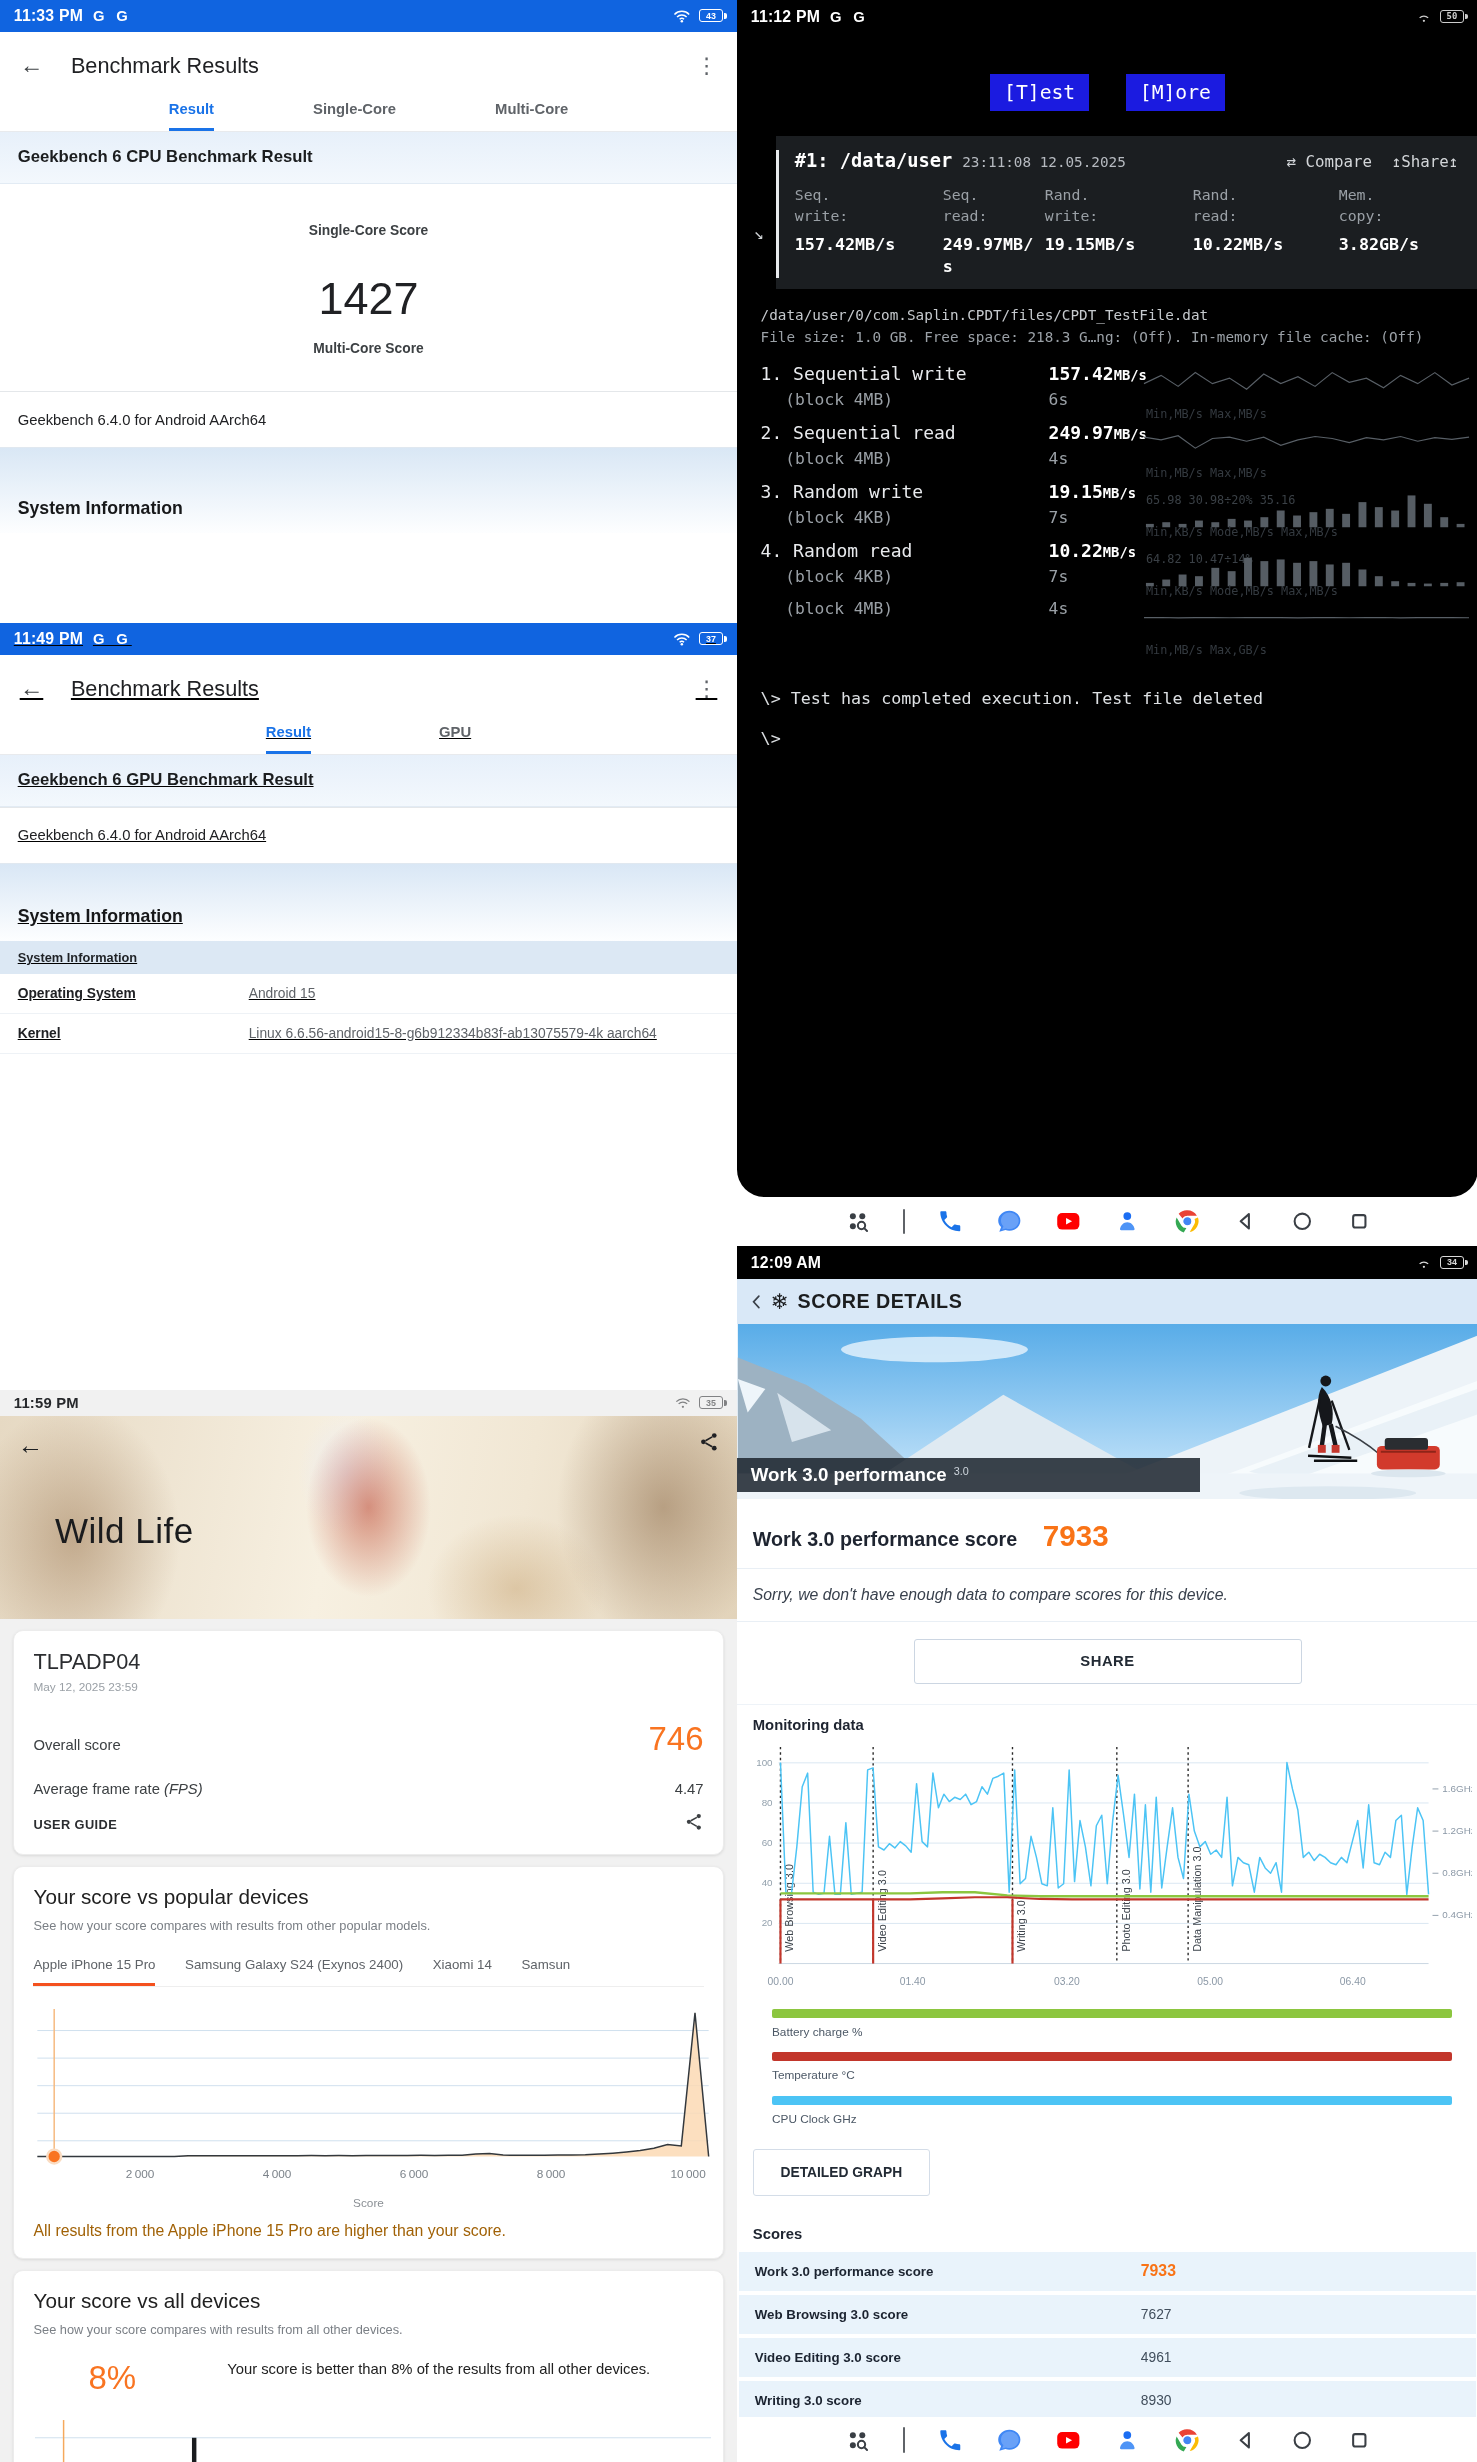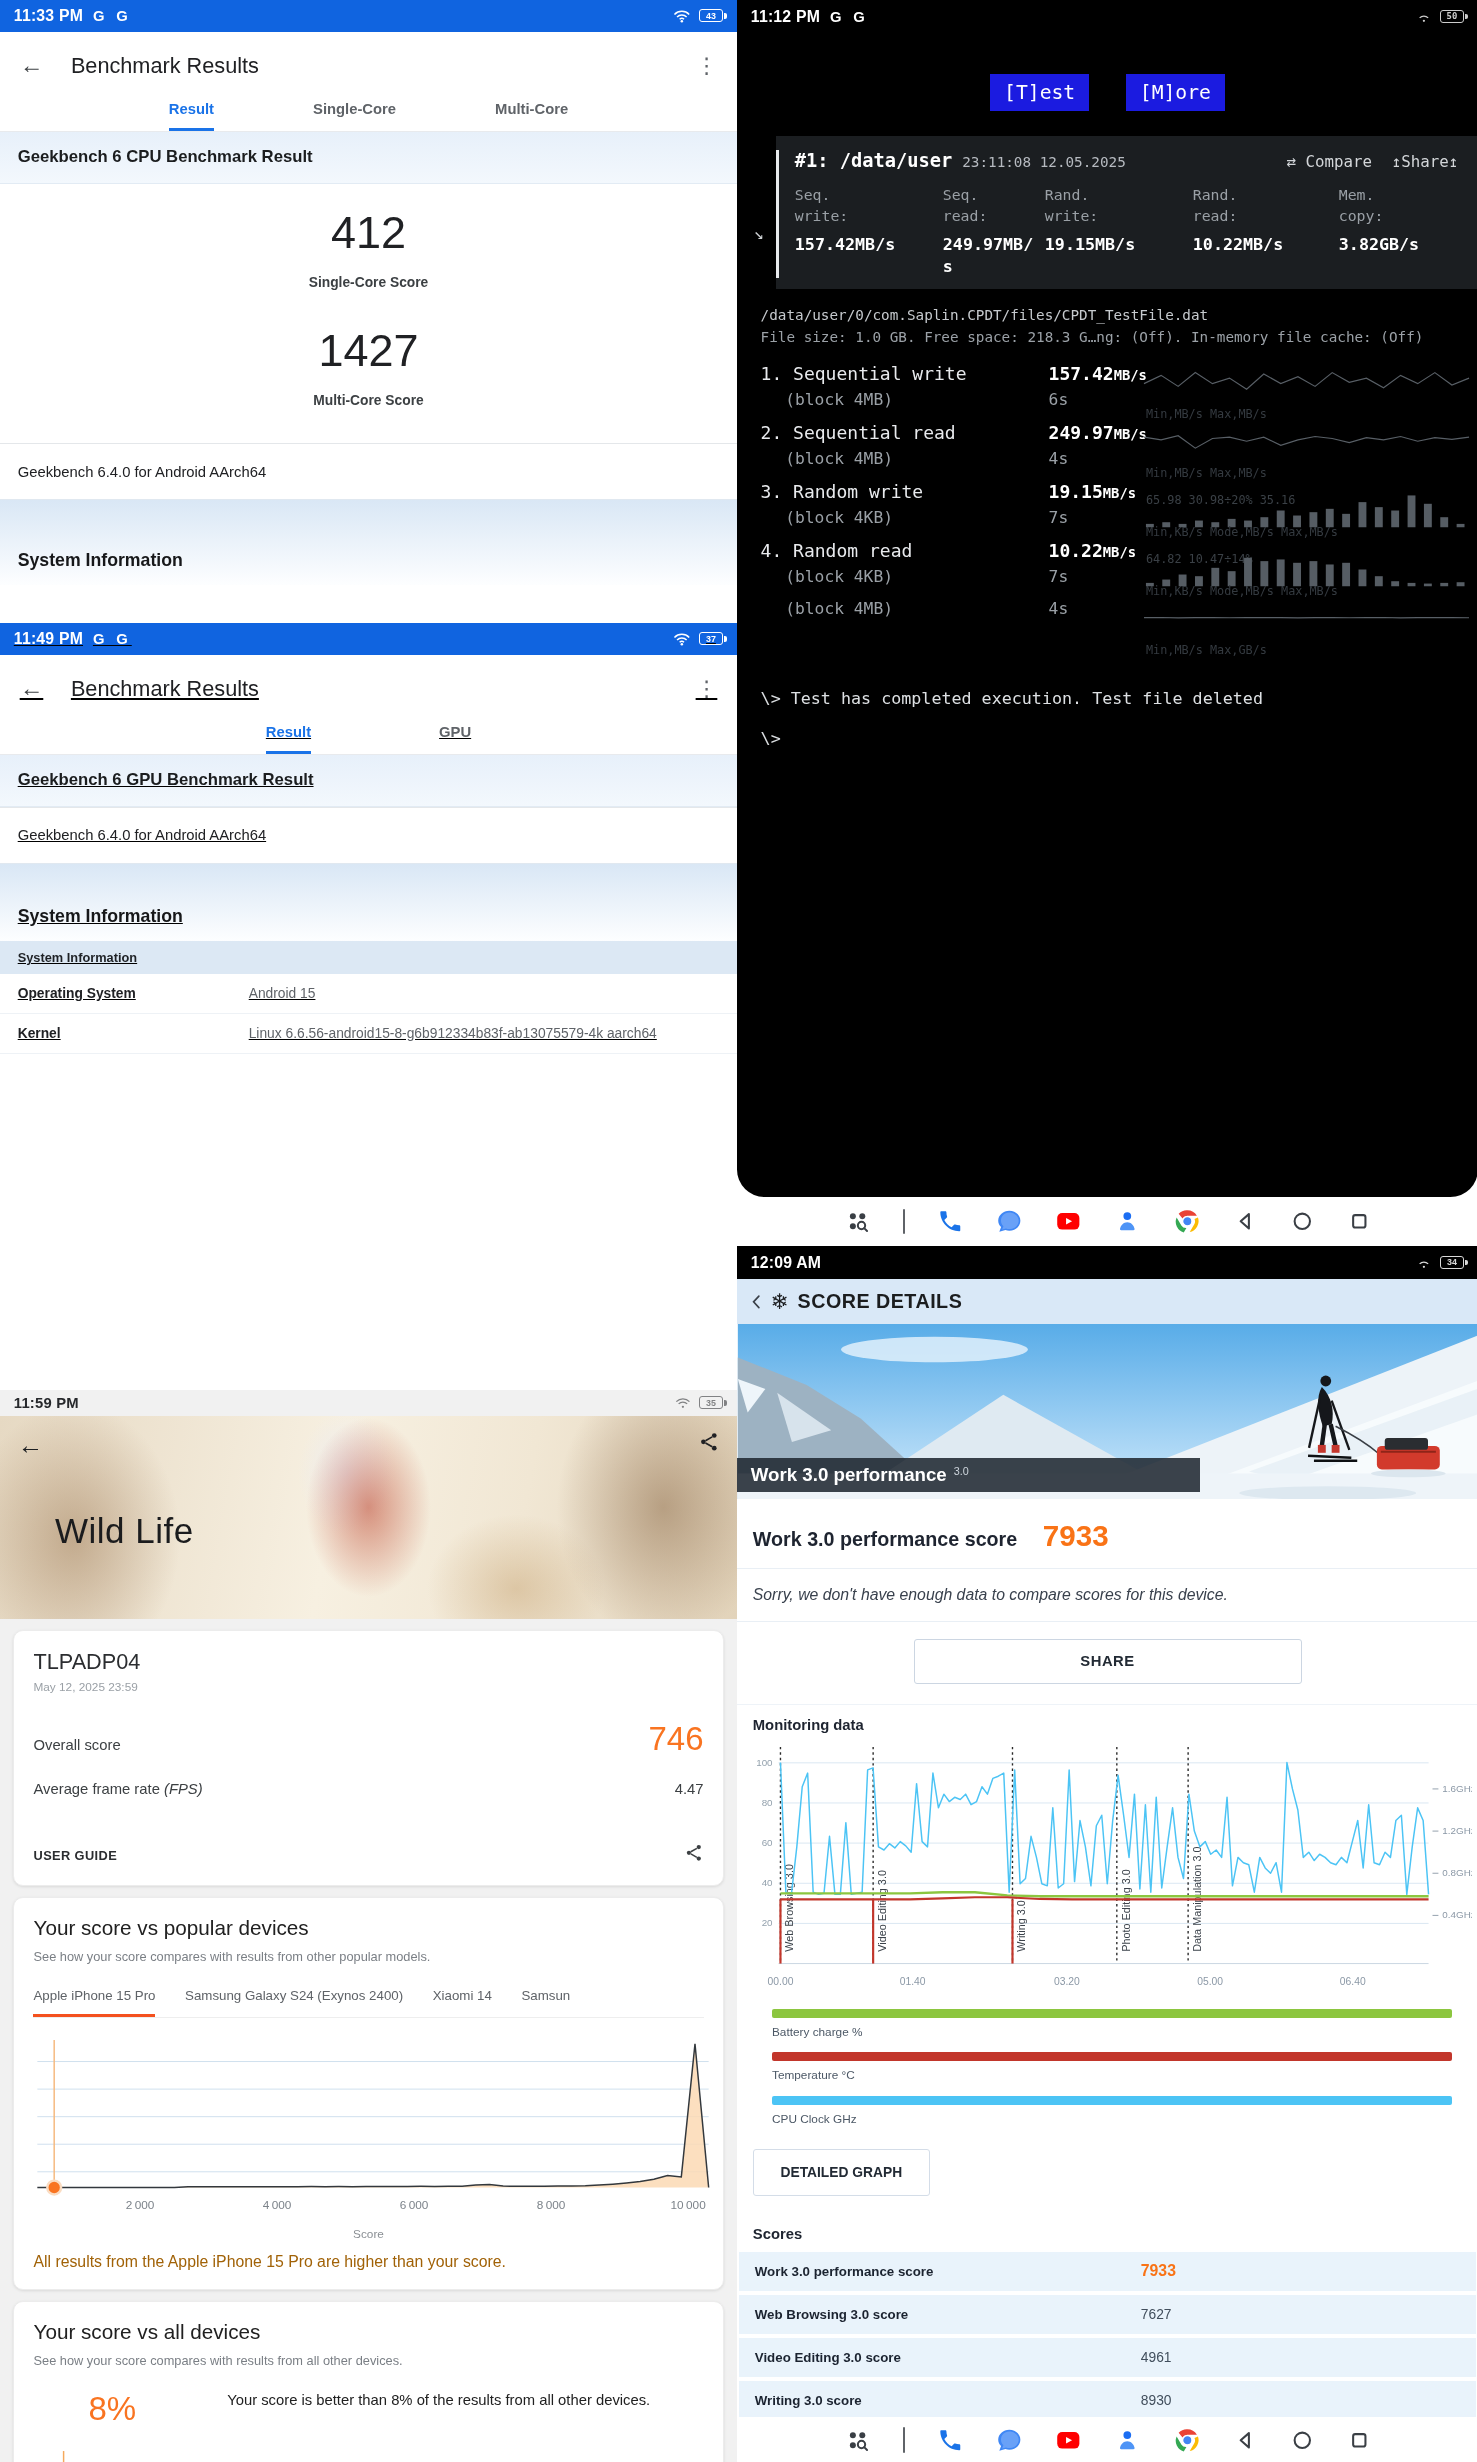--- a/index.html
+++ b/index.html
@@ -65,21 +65,21 @@
   .wl-hero-share{position:absolute;right:17.7px;top:15.8px;}
   .wl-hero-title{position:absolute;left:55px;top:95px;font-size:35px;font-weight:500;color:#1b1c1e;letter-spacing:0.5px;}
   .card{background:#fff;border:1px solid #ececec;border-radius:9.9px;margin:11.8px 12.8px;box-shadow:0 1px 3px rgba(0,0,0,.10);}
   .card-pad{padding:17.7px 19.7px;}
   .wl-device{font-size:21.7px;color:#2b2d30;}
   .wl-date{font-size:11.8px;color:#9aa0a6;margin-top:4.9px;}
   .wl-row{display:flex;justify-content:space-between;align-items:baseline;margin-top:25.6px;}
   .wl-row-label{font-size:14.8px;color:#3c4043;}
   .wl-overall{font-size:33px;color:#f97421;}
   .wl-fps{font-size:14.8px;color:#3c4043;}
-  .wl-guide-row{display:flex;justify-content:space-between;align-items:center;margin-top:46px;}
+  .wl-guide-row{display:flex;justify-content:space-between;align-items:center;margin-top:15px;}
   .wl-guide{font-size:12.8px;font-weight:bold;color:#2b2d30;letter-spacing:0.4px;}
   .wl-sec-title{font-size:20.7px;color:#212121;}
   .wl-sec-sub{font-size:12.8px;color:#7a7f85;margin-top:8.9px;}
   .wl-tabs{display:flex;gap:29.6px;margin-top:23.6px;border-bottom:1px solid #eee;white-space:nowrap;overflow:hidden;}
   .wl-tab{font-size:13.3px;color:#5f6368;padding-bottom:11.8px;cursor:pointer;flex-shrink:0;}
   .wl-tab.active{border-bottom:3px solid #f4511e;}
   .wl-xlabel{text-align:center;font-size:11.8px;color:#8a8f94;margin-top:2px;}
   .wl-note{font-size:15.8px;color:#a16207;margin-top:11.8px;}
   .wl-pct-row{display:flex;align-items:flex-start;margin-top:21.7px;}
   .wl-pct{font-size:33px;color:#f97421;margin-left:55px;}
@@ -184,21 +184,20 @@
         <span class="gb-kebab">⋮</span>
       </div>
       <div class="gb-tabs" id="gb-cpu-tabs">
           <span class="gb-tab active">Result</span>
           <span class="gb-tab">Single-Core</span>
           <span class="gb-tab">Multi-Core</span>
         </div>
       <div class="gb-section">Geekbench 6 CPU Benchmark Result</div>
       <div class="gb-scores" id="gb-cpu-scores">
           <div class="gb-score">
-            <div class="gb-score-value">412</div>
             <div class="gb-score-label">Single-Core Score</div>
           </div>
           <div class="gb-score">
             <div class="gb-score-value">1427</div>
             <div class="gb-score-label">Multi-Core Score</div>
           </div>
         </div>
       <div class="gb-version">Geekbench 6.4.0 for Android AArch64</div>
       <div class="gb-sysband">System Information</div>
     </section>

